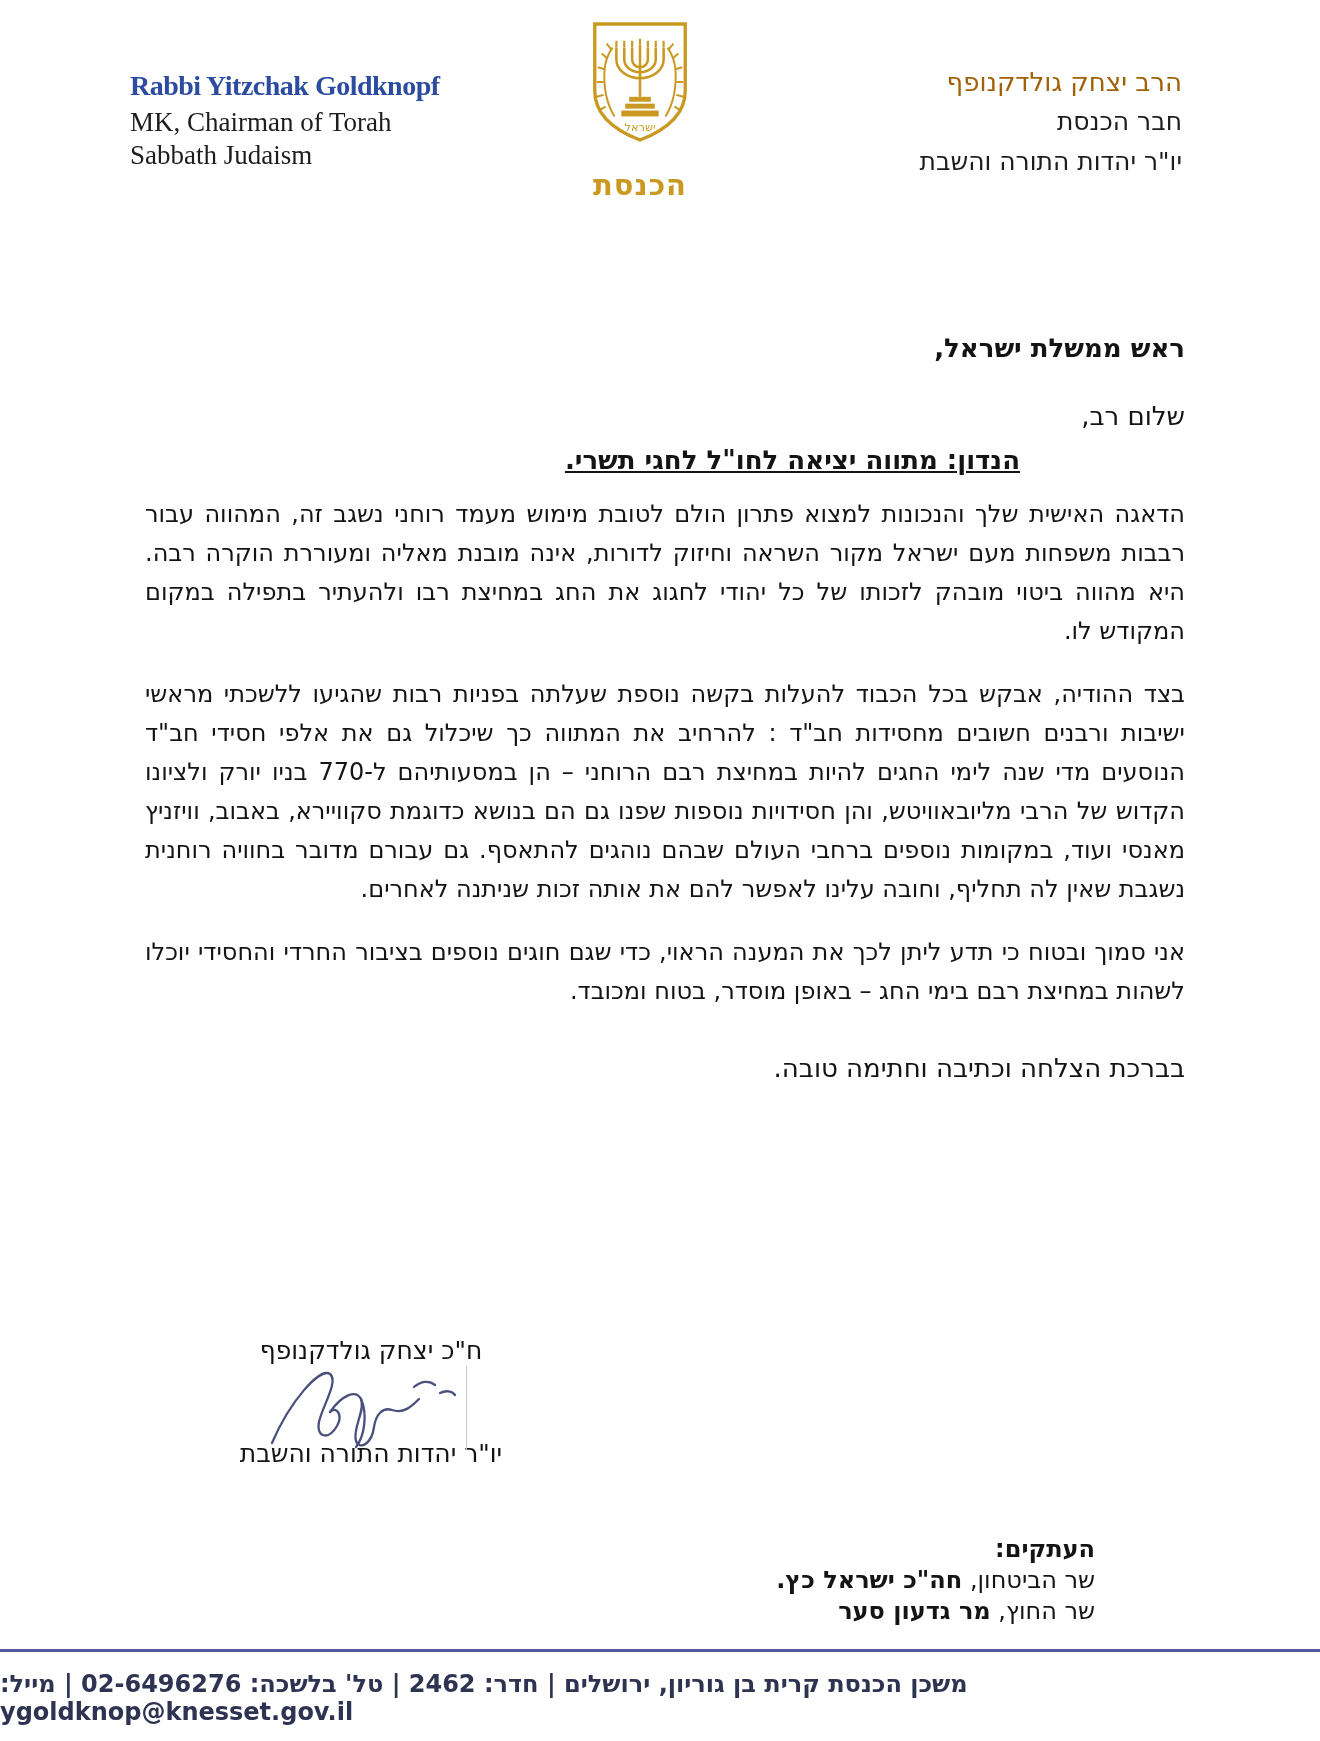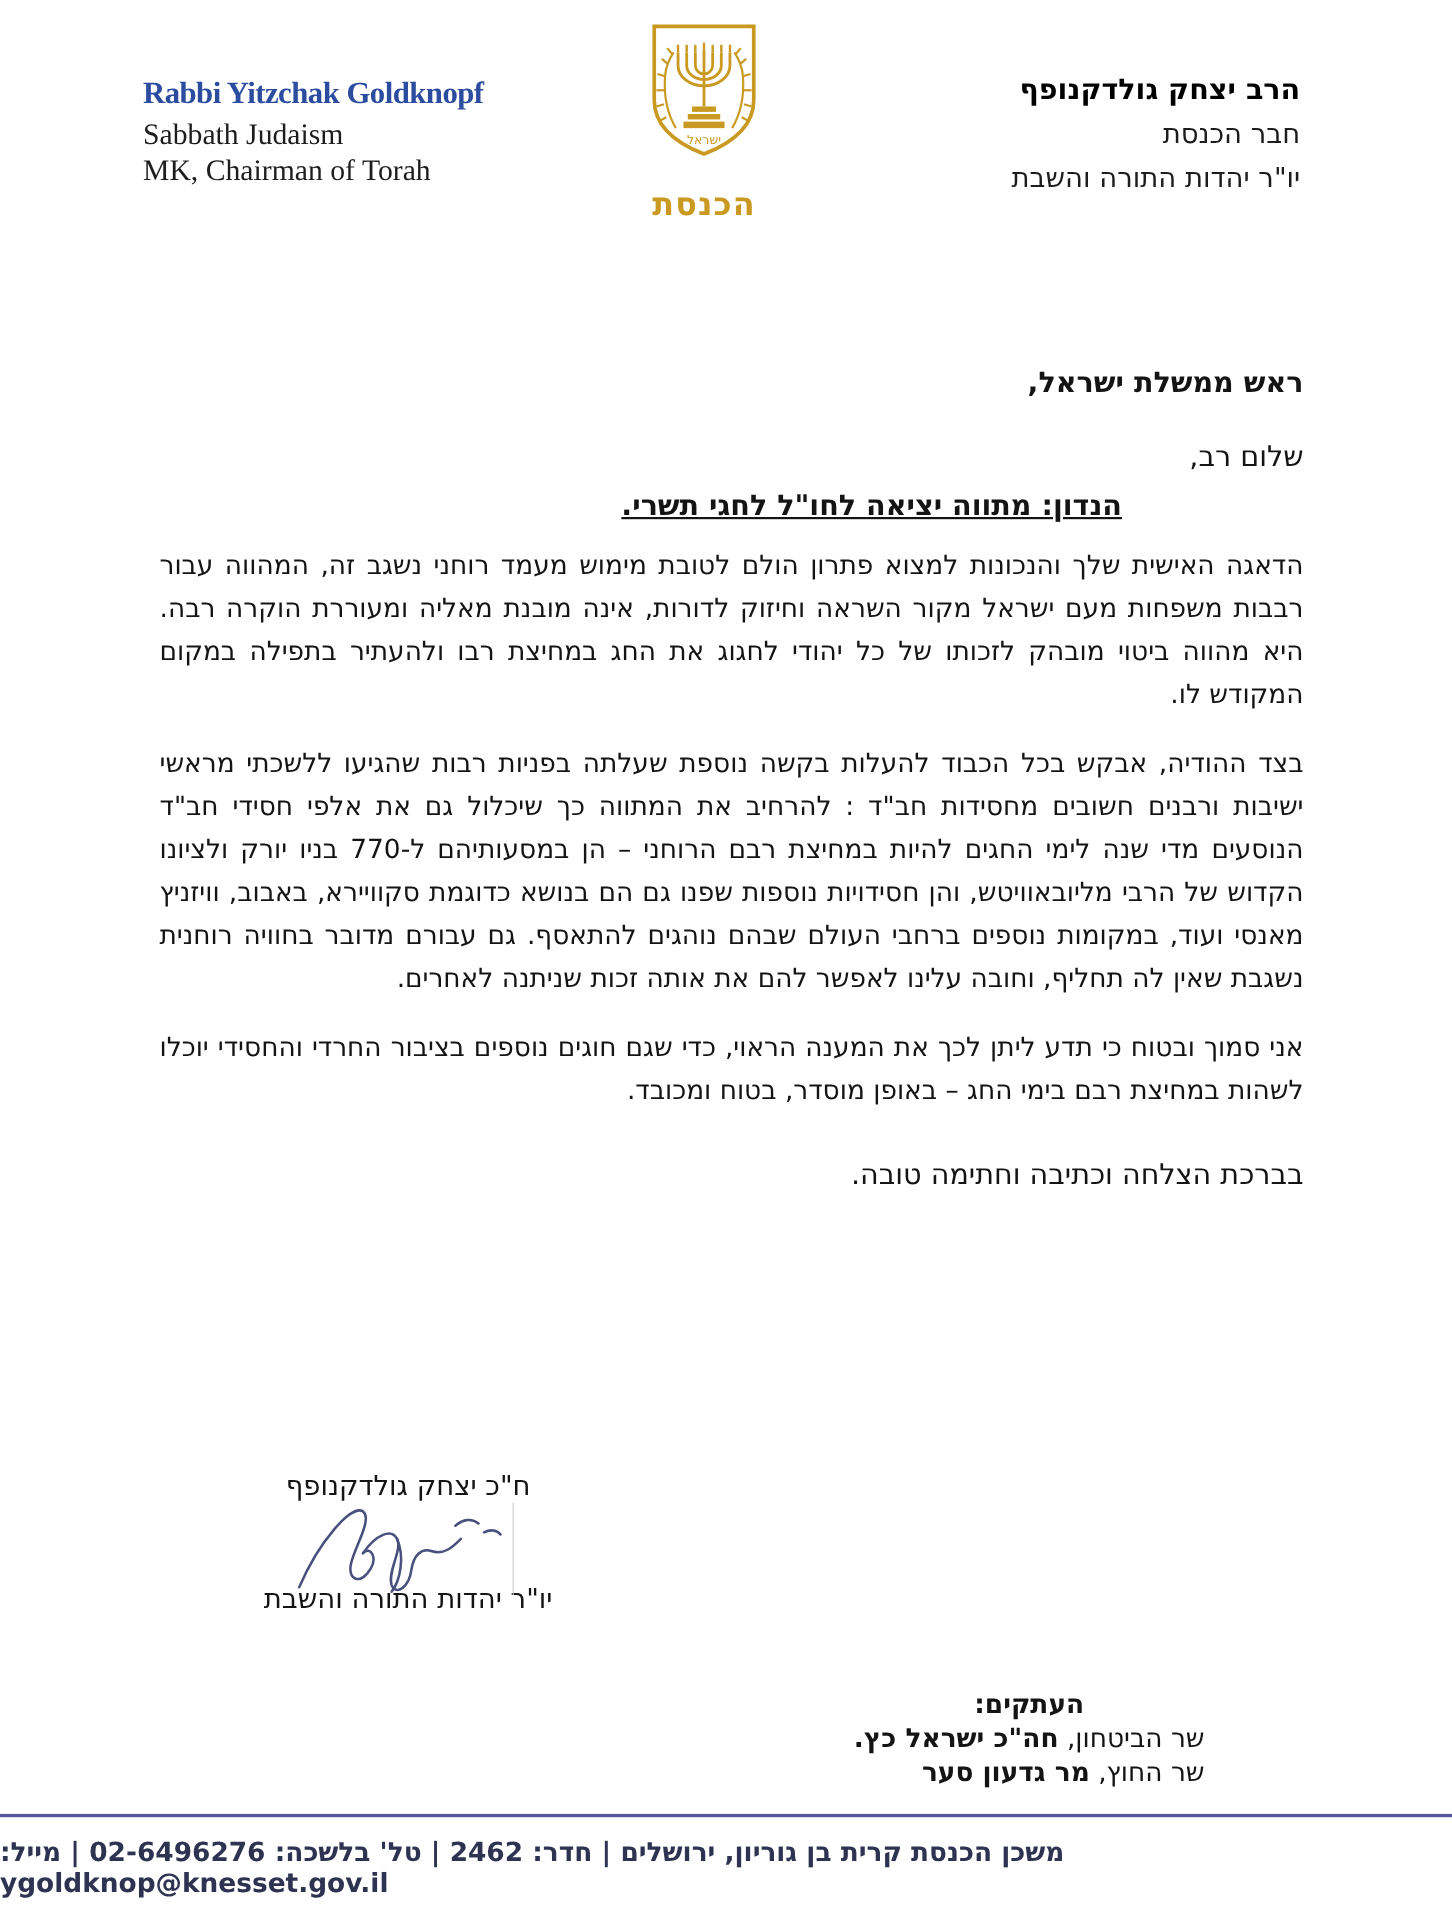--- a/index.html
+++ b/index.html
@@ -12,21 +12,21 @@
     color:#141414;
     overflow:hidden;
   }
   
   .lh-left{position:absolute;left:130px;top:70px;font-family:"Liberation Serif","DejaVu Serif",serif;}
   .lh-name-en{font-size:28px;font-weight:bold;color:#2b4c9f;letter-spacing:-0.5px;margin-bottom:4px;}
   .lh-title-en{font-size:27px;color:#1d1d1d;line-height:33px;}
   .lh-emblem{position:absolute;left:565px;top:20px;width:150px;text-align:center;}
   .emblem-label{font-size:29px;font-weight:bold;color:#c99921;margin-top:14px;letter-spacing:1px;}
   .lh-right{position:absolute;right:138px;top:62px;direction:rtl;text-align:right;}
-  .lh-name-he{font-size:26px;font-weight:bold;color:#000000;line-height:40px;}
+  .lh-name-he{font-size:26px;font-weight:normal;color:#a16207;line-height:40px;}
   .lh-line-he{font-size:25px;color:#1d1d1d;line-height:40px;}
   
   .date-block{position:absolute;left:143px;top:194px;width:182px;text-align:right;}
   .date-greg{font-size:26px;direction:ltr;}
   .date-heb{font-size:24px;direction:rtl;margin-top:3px;}
   
   .content{position:absolute;right:135px;left:145px;top:330px;direction:rtl;text-align:right;}
   .recipient{font-weight:bold;font-size:26px;line-height:37px;}
   .recipient .underline{text-decoration:underline;}
   .greeting{margin-top:34px;font-size:26px;}
@@ -35,40 +35,40 @@
   .para.first{margin-top:18px;text-indent:45px;}
   .closing{margin-top:42px;font-size:26px;}
   
   .sig-block{position:absolute;left:235px;top:1336px;width:272px;text-align:center;direction:rtl;}
   .sig-name{font-size:25px;}
   .sig-svg{display:block;margin:-8px auto -10px auto;}
   .sig-title{font-size:25px;}
   .sig-divider{position:absolute;left:466px;top:1366px;width:1px;height:84px;background:#c9c9c9;}
   
   .copies{position:absolute;right:225px;top:1534px;direction:rtl;text-align:right;font-size:24px;line-height:31px;}
-  .copies .hd{font-weight:bold;text-align:center;}
+  .copies .hd{font-weight:bold;}
   .copies .b{font-weight:bold;}
   
   .footer-rule{position:absolute;left:0;right:0;top:1649px;height:3px;background:#55579c;}
   .footer-text{
     position:absolute;left:0;right:0;top:1670px;
     text-align:left;direction:rtl;
     font-size:24px;font-weight:bold;color:#2e3352;
     font-family:"DejaVu Sans",sans-serif;
   }
 </style>
 </head>
 <body>
 
 <div class="page">
 
   <div class="lh-left">
     <div class="lh-name-en">Rabbi Yitzchak Goldknopf</div>
+    <div class="lh-title-en">MK, Chairman of Torah</div>
     <div class="lh-title-en">Sabbath Judaism</div>
-    <div class="lh-title-en">MK, Chairman of Torah</div>
   </div>
 
   <div class="lh-emblem">
     <svg width="118" height="130" viewBox="0 0 120 132">
       <g fill="none" stroke="#c99921">
         <path d="M14,4 H106 V72 Q106 104 60 122 Q14 104 14 72 Z" stroke-width="3.4"></path>
 
         <g stroke-width="2.2">
           <line x1="36" y1="21" x2="36" y2="28"></line>
             <line x1="44" y1="21" x2="44" y2="28"></line>

